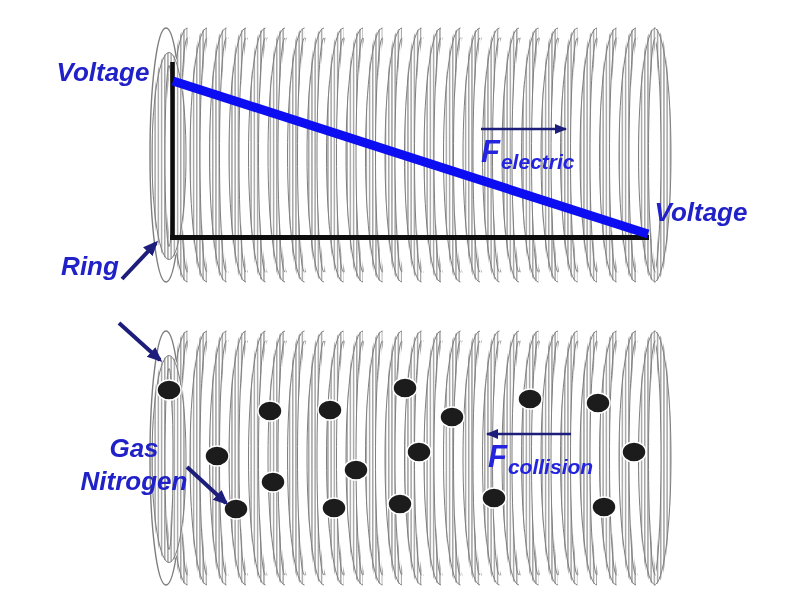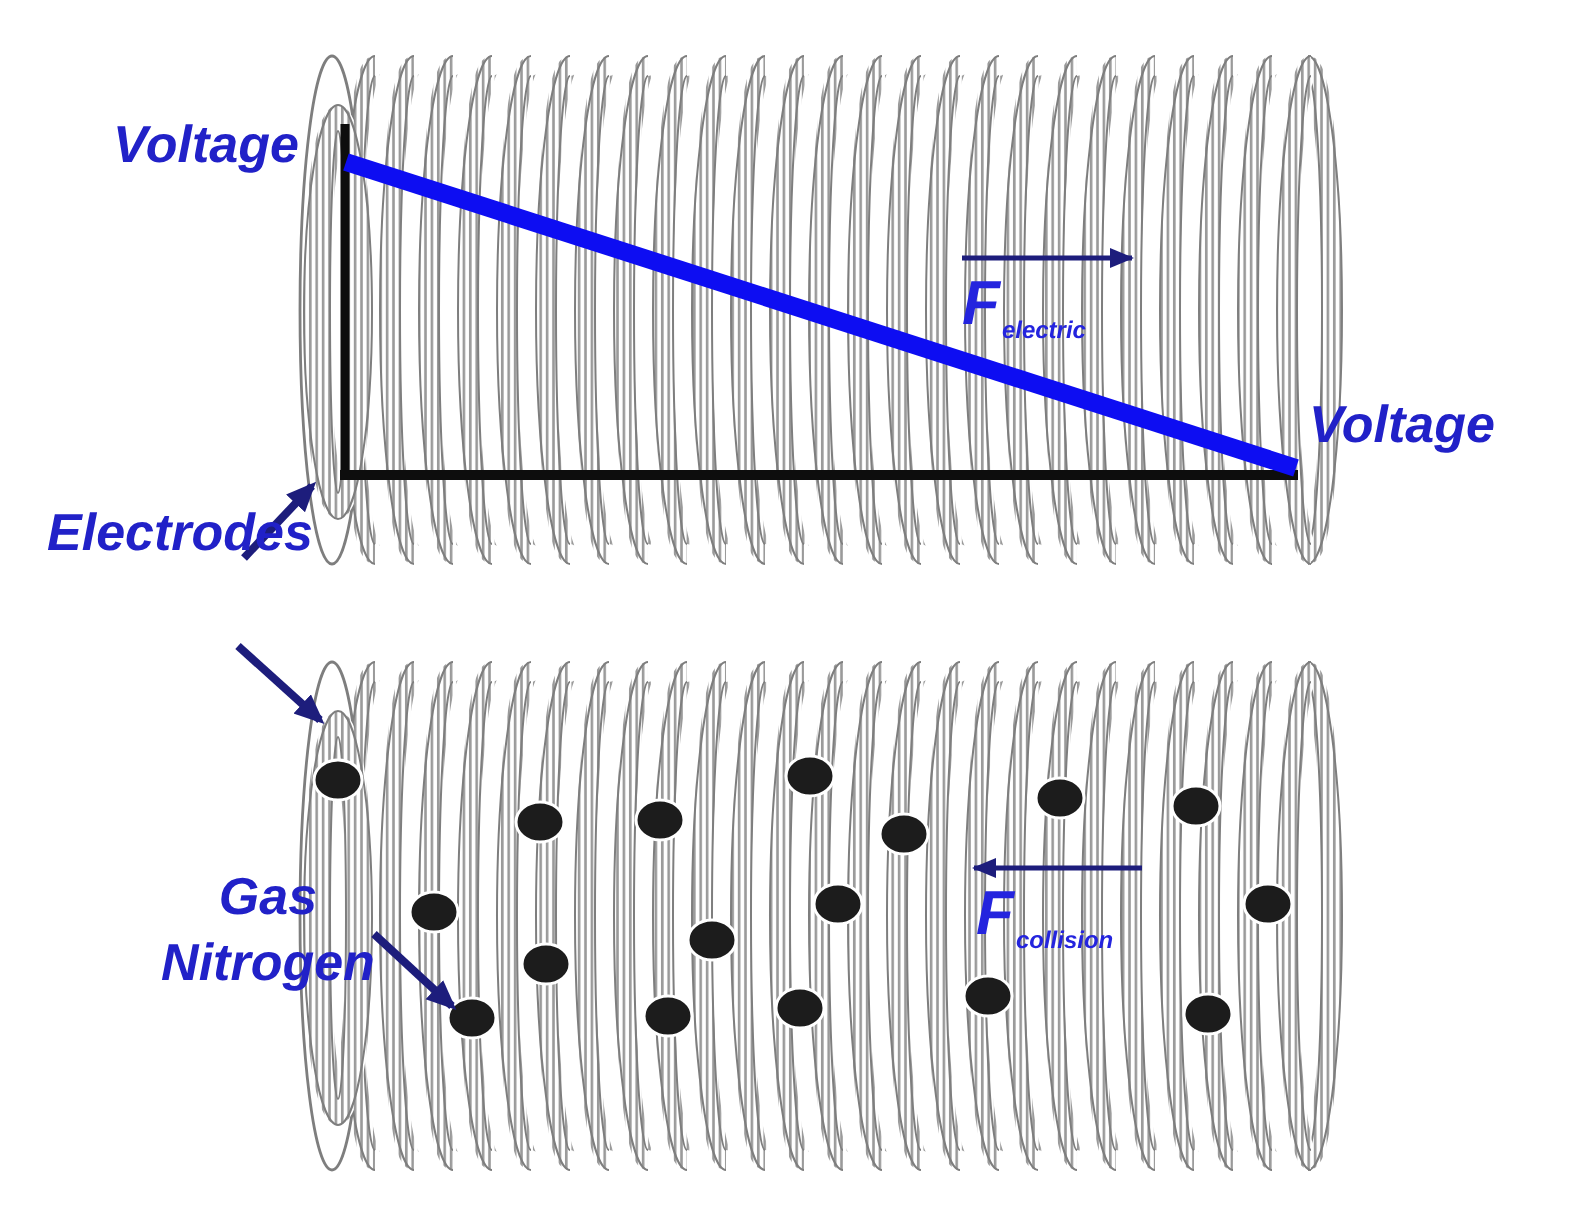--- a/index.html
+++ b/index.html
@@ -14,21 +14,21 @@
   }
   .lbl-voltage-in{left:33px;top:56px;width:140px;}
   .lbl-voltage-out{left:631px;top:196px;width:140px;}
   .lbl-ring-electrodes{left:10px;top:250px;width:160px;}
   .lbl-nitrogen-gas{left:54px;top:432px;width:160px;}
   .flabel{
     position:absolute;color:var(--f-label-blue,#2424de);
     font-weight:bold;font-style:italic;user-select:none;white-space:nowrap;
   }
   .flabel .fmain{font-size:31px;}
-  .flabel .fsub{font-size:12px;position:relative;top:7px;margin-left:1px;}
+  .flabel .fsub{font-size:21px;position:relative;top:7px;margin-left:1px;}
   .flabel-electric{left:481px;top:134px;}
   .flabel-collision{left:488px;top:439px;}
 </style>
 </head>
 <body>
 
 <div class="stage">
 
   <svg id="scene" width="788" height="608" viewBox="0 0 788 608">
     <defs>
@@ -355,21 +355,21 @@
 
   <div class="lbl lbl-voltage-in">
     <div>Voltage</div>
   </div>
 
   <div class="lbl lbl-voltage-out">
     <div>Voltage</div>
   </div>
 
   <div class="lbl lbl-ring-electrodes">
-    <div>Electrodes</div>
+    <div>Ring</div>
   </div>
 
   <div class="lbl lbl-nitrogen-gas">
     <div>Gas</div>
     <div>Nitrogen</div>
   </div>
 
   <div class="flabel flabel-electric">
     <span class="fmain">F</span><span class="fsub">electric</span>
   </div>

